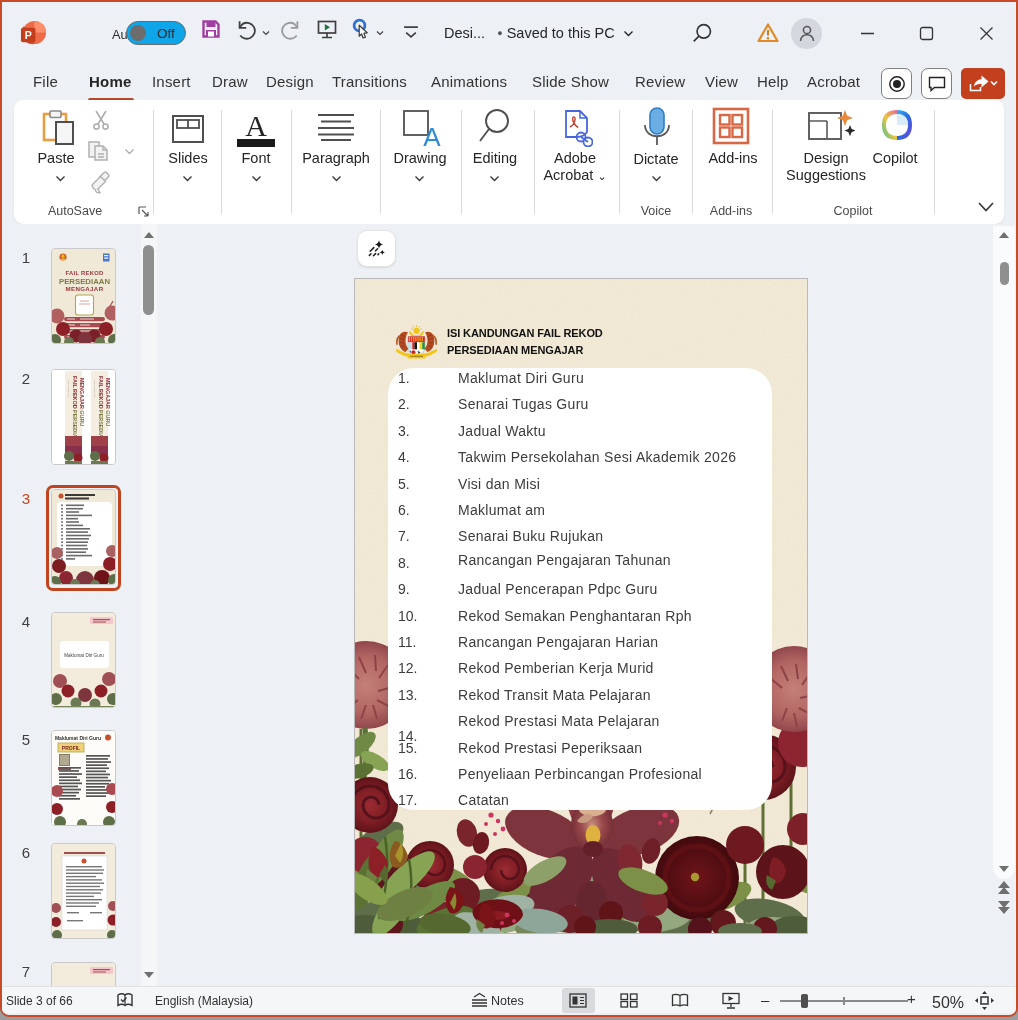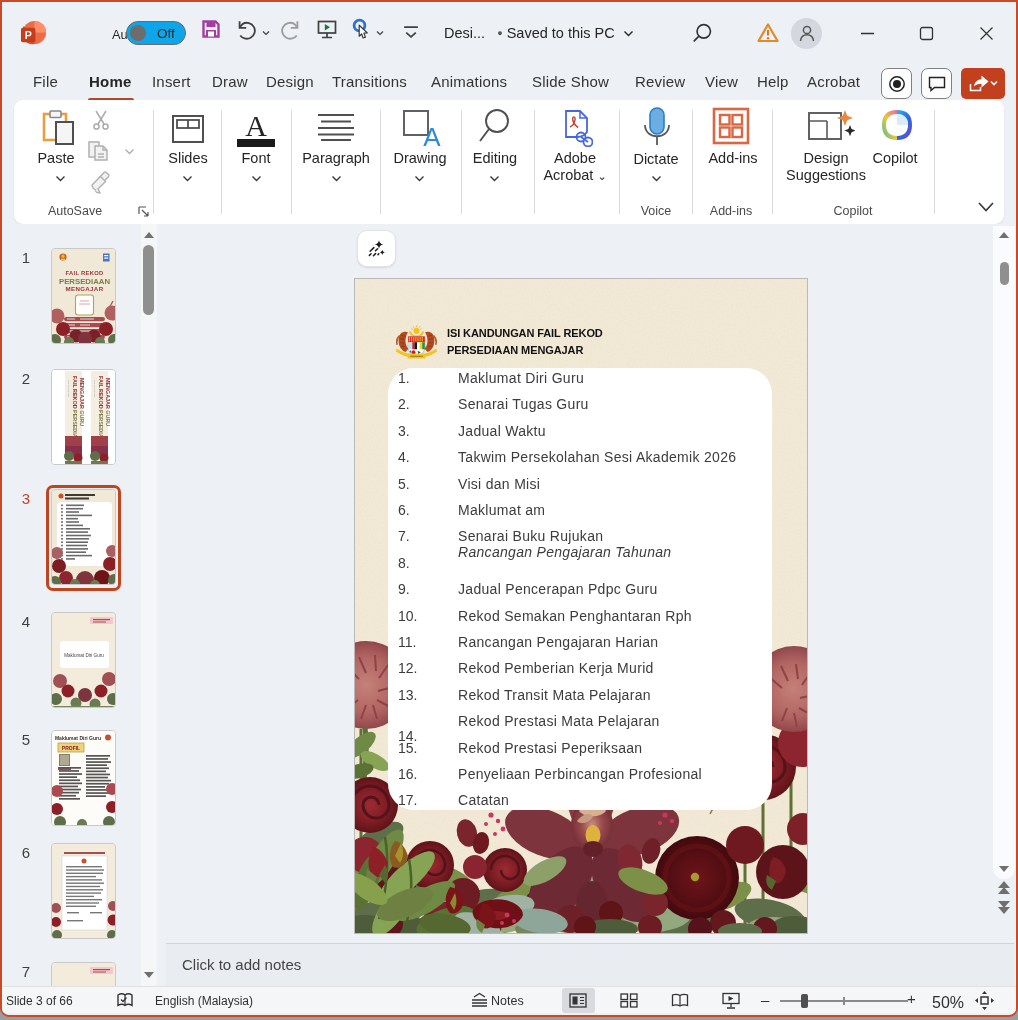--- a/index.html
+++ b/index.html
@@ -807,21 +807,21 @@
             <div class="li-txt" style="top:143.8px;">Jadual Waktu</div>
         <div class="li-num" style="top:170.2px;">4.</div>
             <div class="li-txt" style="top:170.2px;">Takwim Persekolahan Sesi Akademik 2026</div>
         <div class="li-num" style="top:196.6px;">5.</div>
             <div class="li-txt" style="top:196.6px;">Visi dan Misi</div>
         <div class="li-num" style="top:223.0px;">6.</div>
             <div class="li-txt" style="top:223.0px;">Maklumat am</div>
         <div class="li-num" style="top:249.4px;">7.</div>
             <div class="li-txt" style="top:249.4px;">Senarai Buku Rujukan</div>
         <div class="li-num" style="top:275.8px;">8.</div>
-            <div class="li-txt" style="top:265px;font-style:italic;">Rancangan Pengajaran Tahunan</div>
+            <div class="li-txt" style="top:273px;">Rancangan Pengajaran Tahunan</div>
         <div class="li-num" style="top:302.2px;">9.</div>
             <div class="li-txt" style="top:302.2px;">Jadual Pencerapan Pdpc Guru</div>
         <div class="li-num" style="top:328.6px;">10.</div>
             <div class="li-txt" style="top:328.6px;">Rekod Semakan Penghantaran Rph</div>
         <div class="li-num" style="top:355.0px;">11.</div>
             <div class="li-txt" style="top:355.0px;">Rancangan Pengajaran Harian</div>
         <div class="li-num" style="top:381.4px;">12.</div>
             <div class="li-txt" style="top:381.4px;">Rekod Pemberian Kerja Murid</div>
         <div class="li-num" style="top:407.8px;">13.</div>
             <div class="li-txt" style="top:407.8px;">Rekod Transit Mata Pelajaran</div>
@@ -842,23 +842,20 @@
         <div class="abs" style="left:7px;top:36px;width:9px;height:23px;background:#8f8f8f;border-radius:5px;"></div>
         <svg class="abs" style="left:5px;top:638px;" width="12" height="10">
             <path d="M6 8 L11 2 H1 Z" fill="#707070"></path>
           </svg>
       </div>
       <svg class="abs" style="left:829px;top:656px;" width="18" height="40">
           <path d="M9 2 L15 9 H3 Z M9 8 L15 15 H3 Z" fill="#6f6f6f" transform="translate(0,-1)"></path>
           <path d="M9 28 L3 21 H15 Z M9 34 L3 27 H15 Z" fill="#6f6f6f"></path>
         </svg>
     </div>
-    <div id="notes">
-        <div id="notes-text">Click to add notes</div>
-      </div>
   </div>
   <div id="statusbar">
     <div class="sb" style="left:4px;">Slide 3 of 66</div>
     <svg class="sb" style="left:114px;top:5px;" width="18" height="17" viewBox="0 0 18 17">
         <path d="M2 3 C4.5 1.5 7 1.5 9 3 C11 1.5 13.5 1.5 16 3 V13.5 C13.5 12 11 12 9 13.5 C7 12 4.5 12 2 13.5 Z" fill="none" stroke="#333" stroke-width="1.4"></path>
         <path d="M9 3 V13" stroke="#333" stroke-width="1.2"></path>
         <path d="M5 7.5 l2 2 3.5-4" fill="none" stroke="#333" stroke-width="1.3"></path>
       </svg>
     <div class="sb" style="left:153px;">English (Malaysia)</div>
     <svg class="sb" style="left:468px;top:5px;" width="19" height="17">

